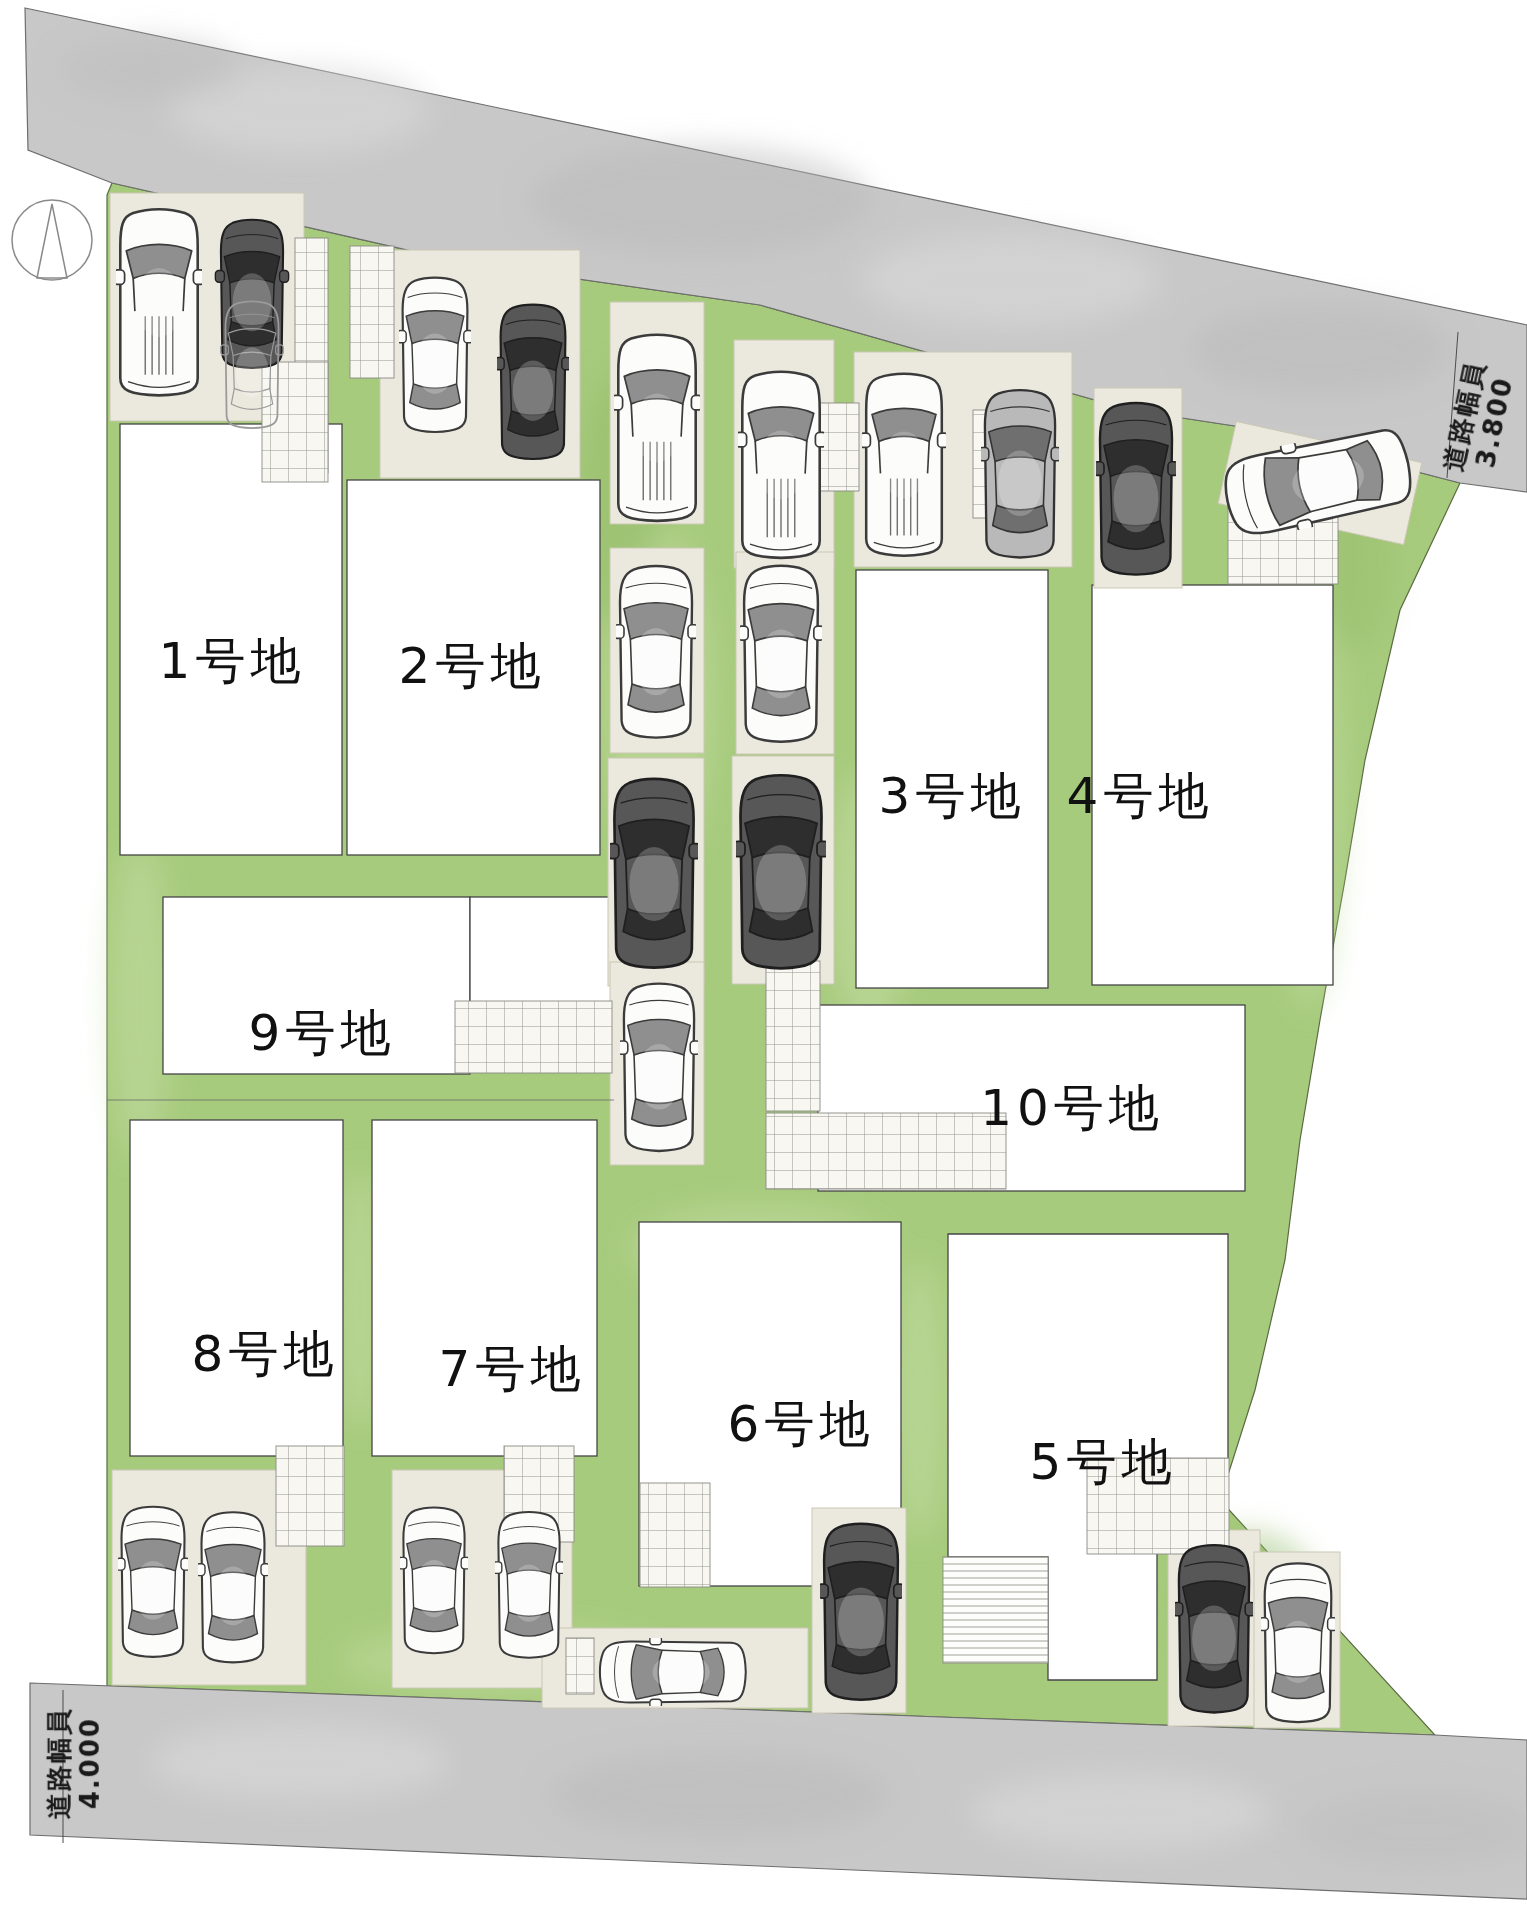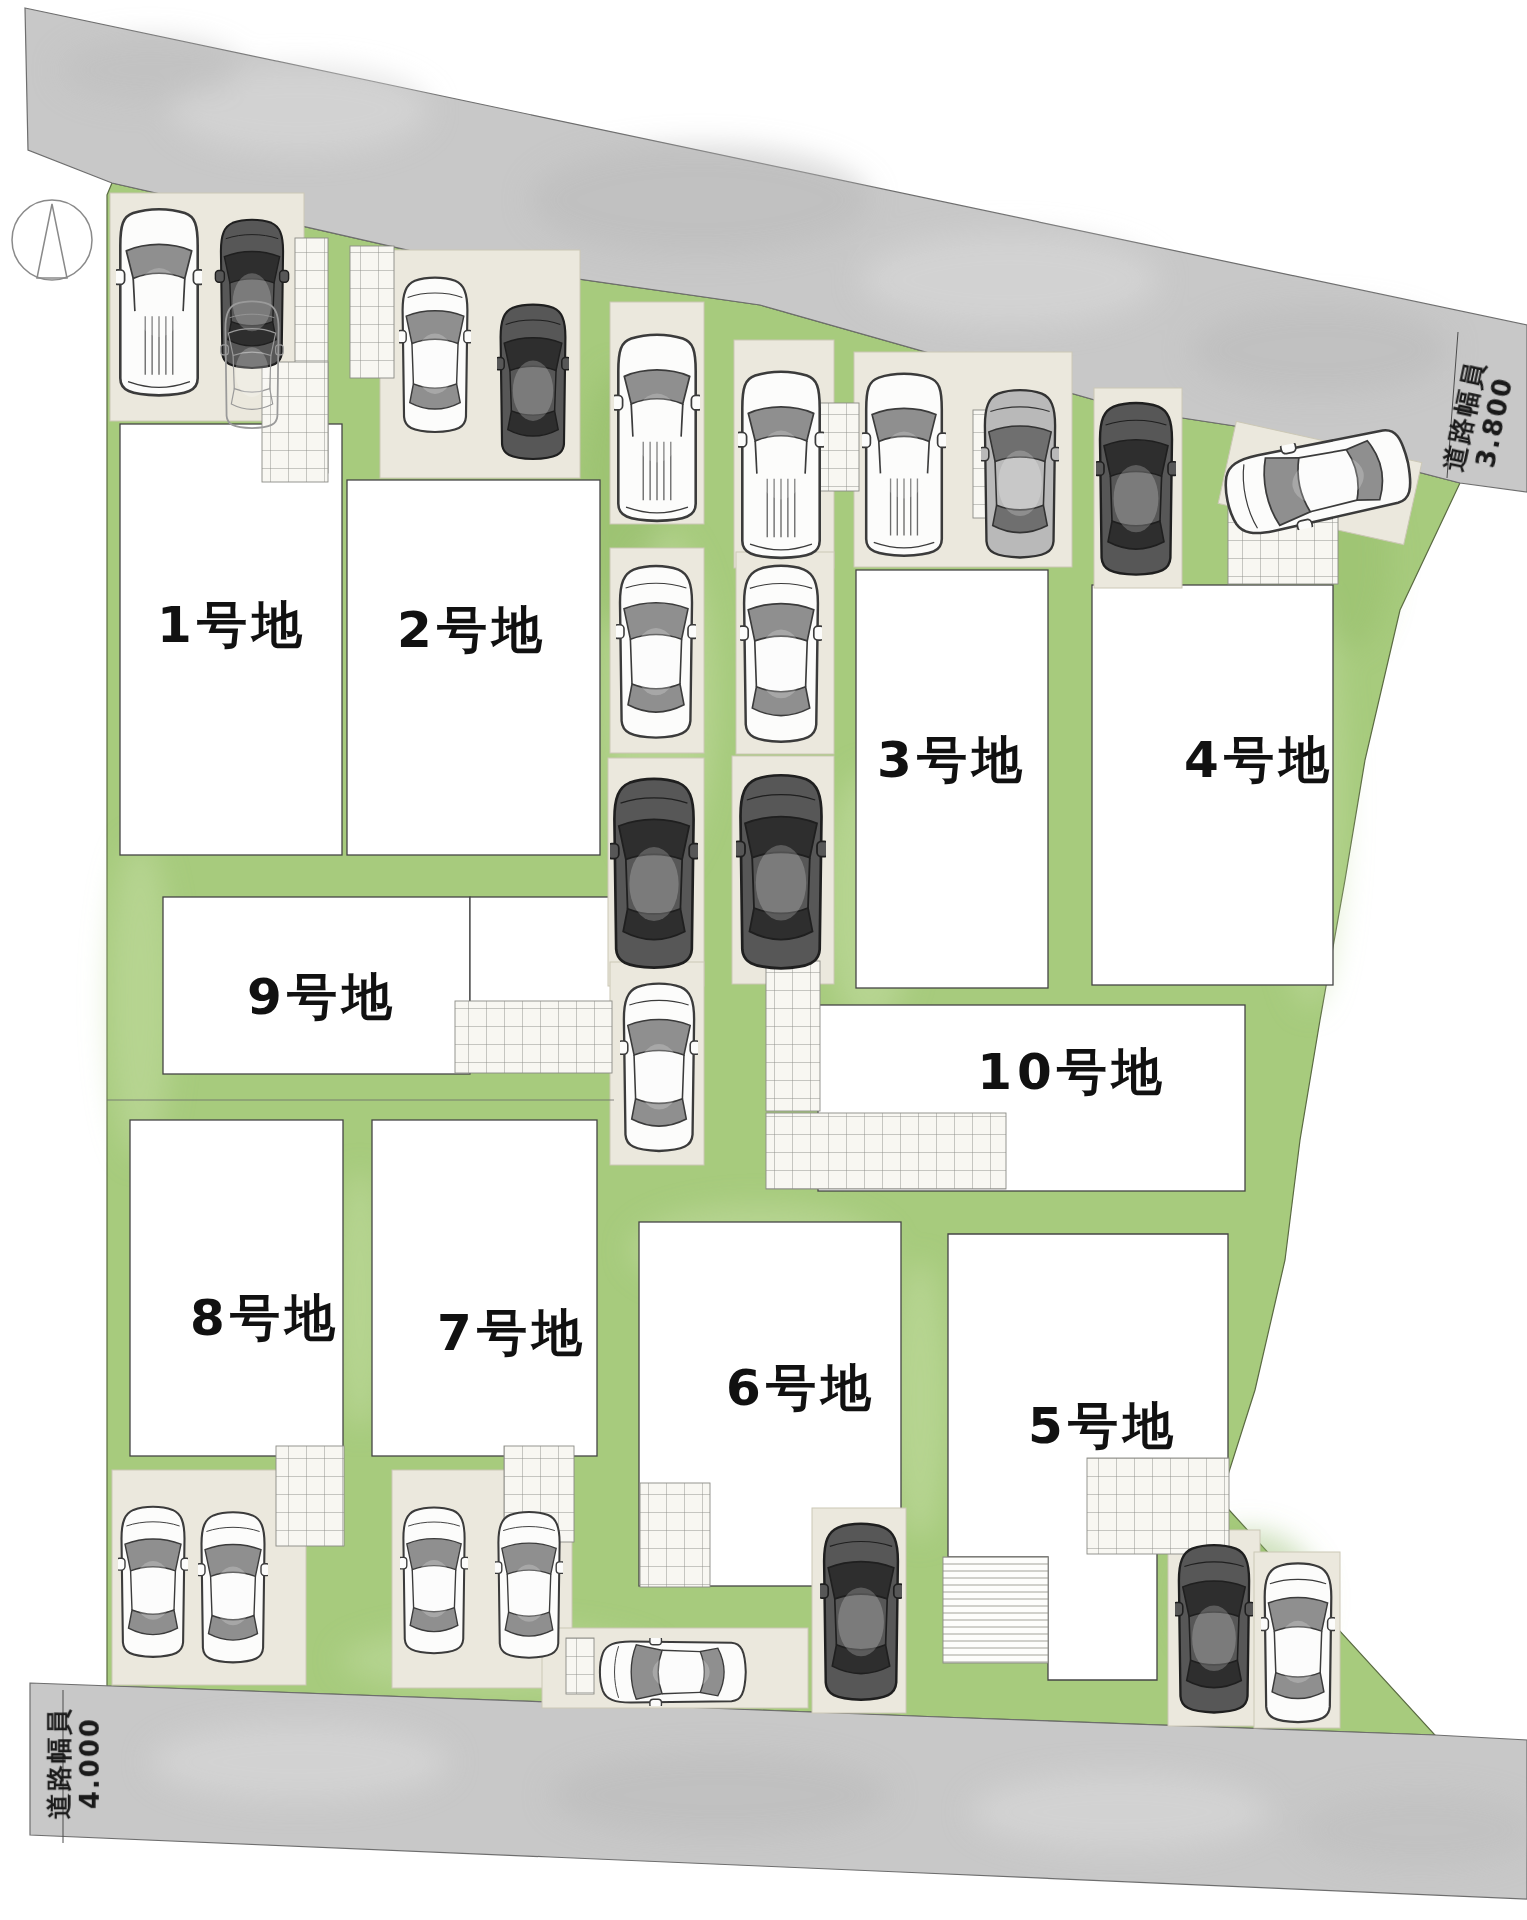--- a/index.html
+++ b/index.html
@@ -8,25 +8,26 @@
     width:1527px;height:1920px;
     background:#ffffff;
     font-family:"DejaVu Sans","Liberation Sans",sans-serif;
     overflow:hidden;
   }
   .stage svg.base{position:absolute;left:0;top:0;width:1527px;height:1920px;display:block;}
   .lot-label{
     position:absolute;
     transform:translate(-50%,-50%);
     font-size:50px;
-    font-weight:bold;
+    font-weight:normal;
     color:#111;
     letter-spacing:5px;
     white-space:nowrap;
     line-height:1;
+    margin-top:36px;
   }
   .road-label{
     position:absolute;
     width:120px;
     text-align:center;
     font-size:26px;
     font-weight:bold;
     color:#1a1a1a;
     line-height:1.2;
     letter-spacing:2px;
@@ -223,21 +224,21 @@
 
   <g>
     <circle cx="52" cy="240" r="40" fill="#ffffff" stroke="#8a8a8a" stroke-width="1.5"></circle>
     <polygon points="52,204 37,278 67,278" fill="none" stroke="#8a8a8a" stroke-width="1.5"></polygon>
   </g>
 </svg>
 
 <div class="lot-label" style="left:232px;top:625px">1号地</div>
 <div class="lot-label" style="left:472px;top:630px">2号地</div>
 <div class="lot-label" style="left:952px;top:760px">3号地</div>
-<div class="lot-label" style="left:1259px;top:760px">4号地</div>
+<div class="lot-label" style="left:1140px;top:760px">4号地</div>
 <div class="lot-label" style="left:1103px;top:1426px">5号地</div>
 <div class="lot-label" style="left:801px;top:1388px">6号地</div>
 <div class="lot-label" style="left:512px;top:1333px">7号地</div>
 <div class="lot-label" style="left:265px;top:1318px">8号地</div>
 <div class="lot-label" style="left:322px;top:997px">9号地</div>
 <div class="lot-label" style="left:1072px;top:1072px">10号地</div>
 
 <div class="road-label" style="left:1420px;top:388px;transform:rotate(-78deg)">
   <span>道路幅員</span>
   <span>3.800</span>

